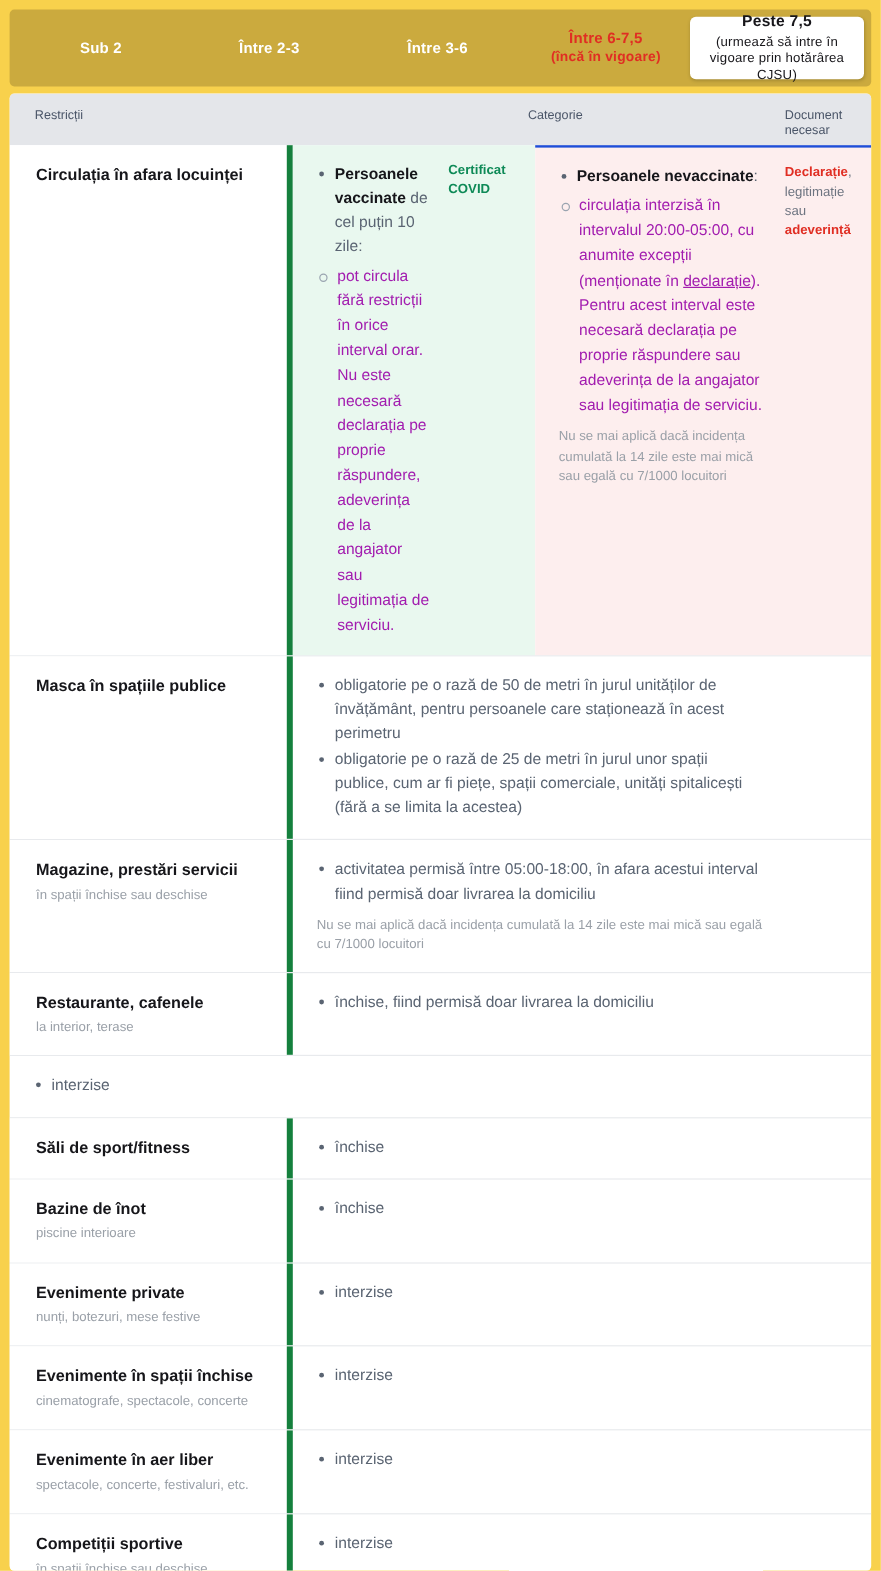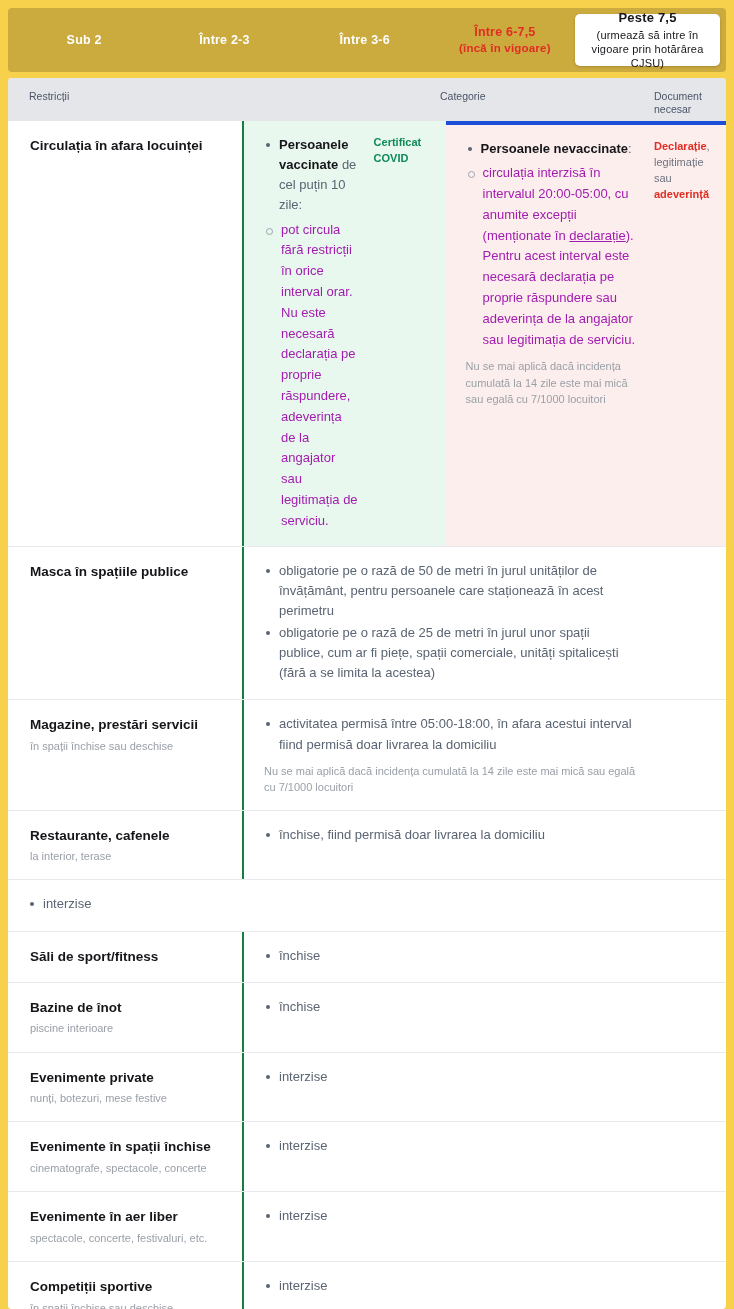--- a/index.html
+++ b/index.html
@@ -108,21 +108,21 @@
     display: flex;
     align-items: stretch;
     border-top: 1px solid #e8eaed;
   }
   .row:first-child { border-top: none; }
 
   .cat {
     width: 236px;
     flex: 0 0 236px;
     padding: 16px 14px 16px 22px;
-    border-right: 2px solid #15803d;
+    border-right: 5px solid #15803d;
     background: #fff;
   }
   .cat-title {
     font-size: 13.5px;
     font-weight: bold;
     color: #16161a;
     line-height: 1.3;
   }
   .cat-sub {
     font-size: 11px;
@@ -134,21 +134,21 @@
   .restr-doc {
     flex: 1 1 auto;
     display: flex;
   }
 
   .block {
     display: flex;
     align-items: stretch;
     flex: 1 1 auto;
   }
-  .block + .block { border-top: 4px solid #1d4ed8; }
+  .block + .block { border-top: 2px solid #1d4ed8; }
   .block.green { background: #e9f8ef; }
   .block.pink  { background: #fdeeee; }
 
   .restr {
     flex: 1 1 auto;
     padding: 14px 16px 14px 20px;
   }
 
   ul.b1 { list-style: none; }
   ul.b1 > li {

